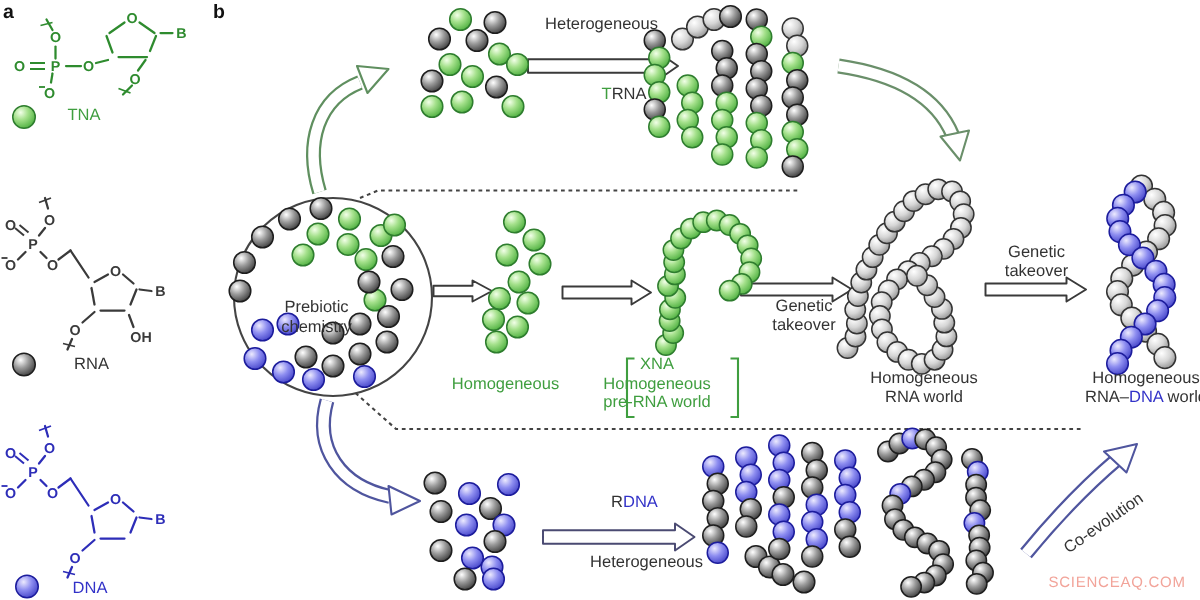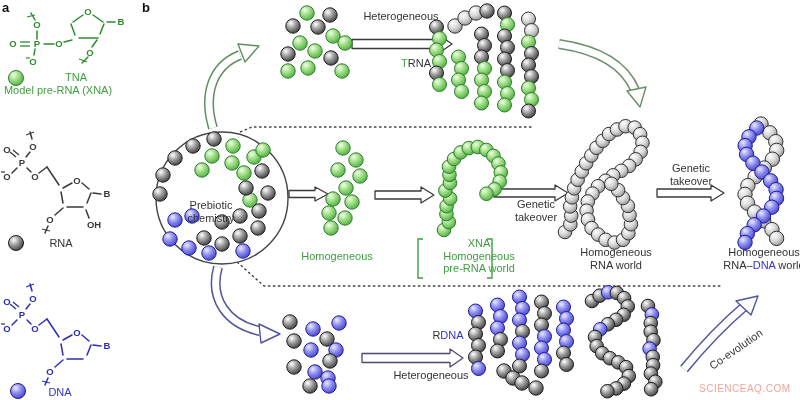--- a/index.html
+++ b/index.html
@@ -420,37 +420,36 @@
         <circle cx="763.3886682697168" cy="216.0000000000001" r="7.2" fill="url(#grad-b)" stroke="#1c1c9c" stroke-width="1"></circle>
         <circle cx="754.231113645712" cy="224.80000000000013" r="7.2" fill="url(#grad-b)" stroke="#1c1c9c" stroke-width="1"></circle>
         <circle cx="747.337201926766" cy="233.60000000000014" r="7.2" fill="url(#grad-b)" stroke="#1c1c9c" stroke-width="1"></circle>
         <circle cx="745.0123868513376" cy="242.40000000000015" r="7.2" fill="url(#grad-b)" stroke="#1c1c9c" stroke-width="1"></circle>
       </g>
   </svg>
 
   <div class="lbl" style="left:2px;top:0px">a</div>
   <div class="lbl" style="left:142px;top:0px">b</div>
 
-  <div class="t green" style="left:76px;top:71px">TNA</div>
-  <div class="t green" style="left:58px;top:84px">Model pre-RNA (XNA)</div>
+  <div class="t green" style="left:56px;top:71px">TNA</div>
   <div class="t dk" style="left:61px;top:237px">RNA</div>
   <div class="t blue" style="left:60px;top:386px">DNA</div>
 
   <div class="t dk" style="left:401px;top:10px">Heterogeneous</div>
   <div class="t" style="left:416px;top:57px">
     <span class="green">T</span><span class="dk">RNA</span>
   </div>
 
   <div class="t dk" style="left:211px;top:199px">
     <div>Prebiotic</div>
     <div>chemistry</div>
   </div>
 
   <div class="t green" style="left:337px;top:250px">Homogeneous</div>
-  <div class="t green" style="left:479px;top:237px">
+  <div class="t green" style="left:438px;top:237px">
     <div>XNA</div>
     <div>Homogeneous</div>
     <div>pre-RNA world</div>
   </div>
   <div class="t dk" style="left:536px;top:198px">
     <div>Genetic</div>
     <div>takeover</div>
   </div>
   <div class="t dk" style="left:616px;top:246px">
     <div>Homogeneous</div>
@@ -458,20 +457,20 @@
   </div>
   <div class="t dk" style="left:691px;top:162px">
     <div>Genetic</div>
     <div>takeover</div>
   </div>
   <div class="t dk" style="left:764px;top:246px">
     <div>Homogeneous</div>
     <div><span class="dk">RNA–</span><span class="blue">DNA</span><span class="dk"> world</span></div>
   </div>
 
-  <div class="t" style="left:448px;top:329px">
+  <div class="t" style="left:423px;top:329px">
     <span class="dk">R</span><span class="blue">DNA</span>
   </div>
   <div class="t dk" style="left:431px;top:369px">Heterogeneous</div>
   <div class="t dk rot" style="left:736px;top:343px">Co-evolution</div>
 
   <div class="wm" style="left:699px;top:383px">SCIENCEAQ.COM</div>
 </div>
 
 </body></html>

